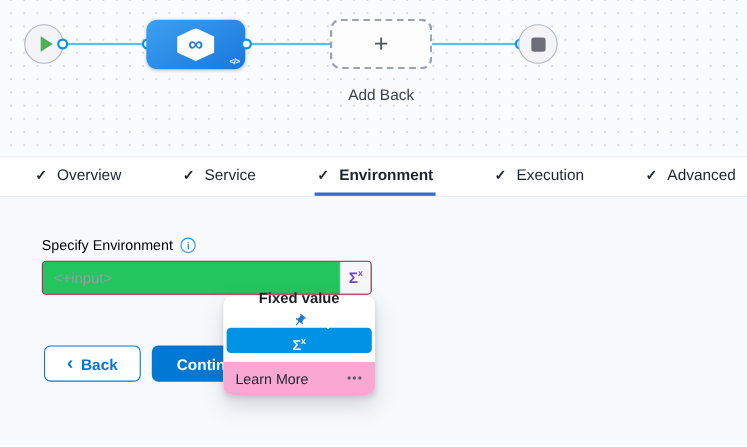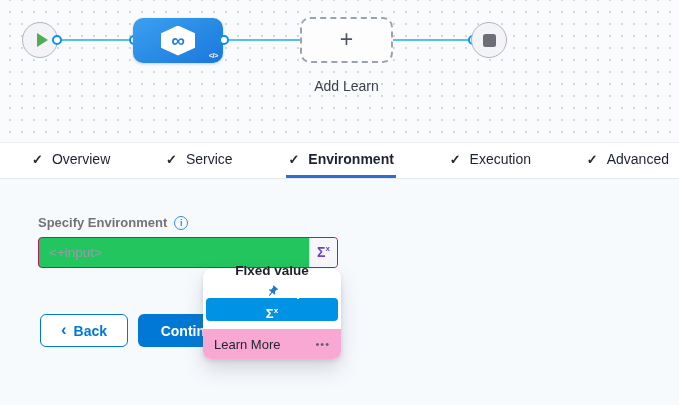--- a/index.html
+++ b/index.html
@@ -52,21 +52,21 @@
     padding:0 8px 0 30px; }
   .tab { display:flex; align-items:center; gap:9px; font-size:14px; color:#1d2330;
     border-bottom:3px solid transparent; padding:0 2px; cursor:pointer; }
   .tab .check { font-size:13px; font-weight:bold; color:#242a33; }
   .tab.active { border-bottom-color:#2e6cd2; font-weight:bold; }
 
   
   .content { position:relative; width:679px; height:226px; background:#f7fafd; }
   .field-row { position:absolute; left:38px; top:36px; display:flex;
     align-items:center; gap:7px; }
-  .field-label { font-size:13px; font-weight:bold; color:#737373; }
+  .field-label { font-size:13px; font-weight:normal; color:#000000; }
   .info { width:14px; height:14px; border:1.3px solid #2b8fe0; border-radius:50%;
     color:#2b8fe0; font-size:9px; font-weight:bold; display:flex; align-items:center;
     justify-content:center; cursor:pointer; }
   .input-group { position:absolute; left:38px; top:58px; width:300px; height:31px;
     border:1px solid #be185d; border-radius:4px; background:#22c55e;
     display:flex; overflow:hidden; }
   .env-input { flex:1; border:none; outline:none; background:transparent;
     font-size:13.5px; color:#3a3f4c; padding:0 10px;
     font-family:"Liberation Sans", sans-serif; }
   .env-input::placeholder { color:#979caa; }
@@ -124,21 +124,21 @@
       <span>∞</span>
     </div>
     <span class="code">&lt;/&gt;</span>
   </div>
 
   <div class="port p3"></div>
 
   <div class="add-stage">
     <span class="plus">+</span>
   </div>
-  <div class="add-label">Add Learn</div>
+  <div class="add-label">Add Back</div>
 
   <div class="port p4"></div>
 
   <div class="node-circle node-end">
     <span class="stopsq"></span>
   </div>
 </div>
 
 <div class="tabbar">
   <div class="tab">

